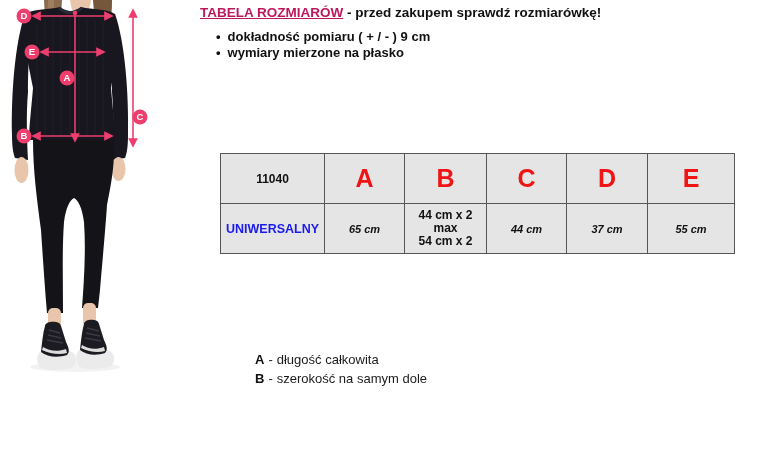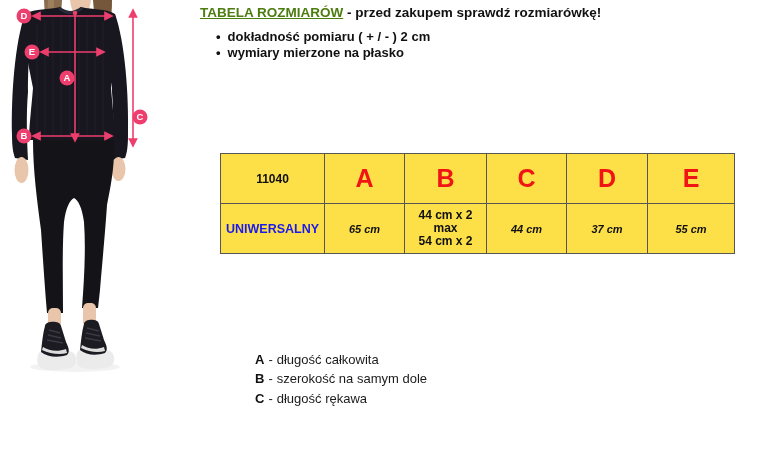--- a/index.html
+++ b/index.html
@@ -12,33 +12,33 @@
   .model-svg { position:absolute; left:0; top:0; }
   .marker-letter {
     font-family:"Liberation Sans", sans-serif;
     font-size:9.5px; font-weight:bold; fill:#ffffff;
     text-anchor:middle;
   }
 
   
   .header { position:absolute; left:200px; top:4px; width:560px; }
   .title { font-size:13.5px; font-weight:bold; color:#111; line-height:18px; }
-  .title-hl { color:#4d7c0f; text-decoration:underline; }
+  .title-hl { color:#be185d; text-decoration:underline; }
   .bullets { margin:7px 0 0 16px; padding:0; list-style:none; }
   .bullet-item { font-size:13px; font-weight:bold; color:#111; line-height:15.5px; }
   .bullet-item::before { content:"•"; margin-right:7px; }
 
   
   .size-table {
     position:absolute; left:220px; top:153px;
     border-collapse:collapse; table-layout:fixed;
   }
   .size-table td {
     border:1px solid #565656; text-align:center; vertical-align:middle;
-    padding:0; background:#fde047;
+    padding:0; background:#e5e5e5;
   }
   .row-h td { height:49px; }
   .row-d td { height:49px; }
   .model-code { font-size:12px; font-weight:bold; color:#111; }
   .col-letter { color:#f01414; font-size:25px; font-weight:bold; }
   .size-name { color:#1a1aee; font-size:12.5px; font-weight:bold; }
   .val { font-size:11px; font-weight:bold; color:#111;font-style:italic; }
   .val-multi { font-size:12px; font-weight:bold; color:#111; line-height:13px; }
 
   
@@ -178,21 +178,21 @@
       <g>
         <circle cx="24" cy="136" r="7.5" fill="#ee3e6e"></circle>
         <text class="marker-letter" x="24" y="139.4">B</text>
       </g>
     </g>
   </svg>
 
   <div class="header">
     <div class="title"><span class="title-hl">TABELA ROZMIARÓW</span><span> - przed zakupem sprawdź rozmiarówkę!</span></div>
     <ul class="bullets">
-      <li class="bullet-item">dokładność pomiaru ( + / - ) 2 cm</li>
+      <li class="bullet-item">dokładność pomiaru ( + / - ) 9 cm</li>
       <li class="bullet-item">wymiary mierzone na płasko</li>
     </ul>
   </div>
 
   <table class="size-table">
     <colgroup>
       <col style="width:104px">
         <col style="width:80px">
         <col style="width:82px">
       <col style="width:80px">
@@ -219,16 +219,15 @@
         <td class="val">44 cm</td>
         <td class="val">37 cm</td>
         <td class="val">55 cm</td>
       </tr>
     </tbody>
   </table>
 
   <div class="legend">
     <div class="legend-row"><span class="legend-letter">A</span><span class="legend-sep">-</span><span>długość całkowita</span></div>
     <div class="legend-row"><span class="legend-letter">B</span><span class="legend-sep">-</span><span>szerokość na samym dole</span></div>
-    <div class="legend-row"><span class="legend-letter">C</span><span class="legend-sep">-</span><span>długość rękawa</span></div>
   </div>
 
 </div>
 
 </body></html>

